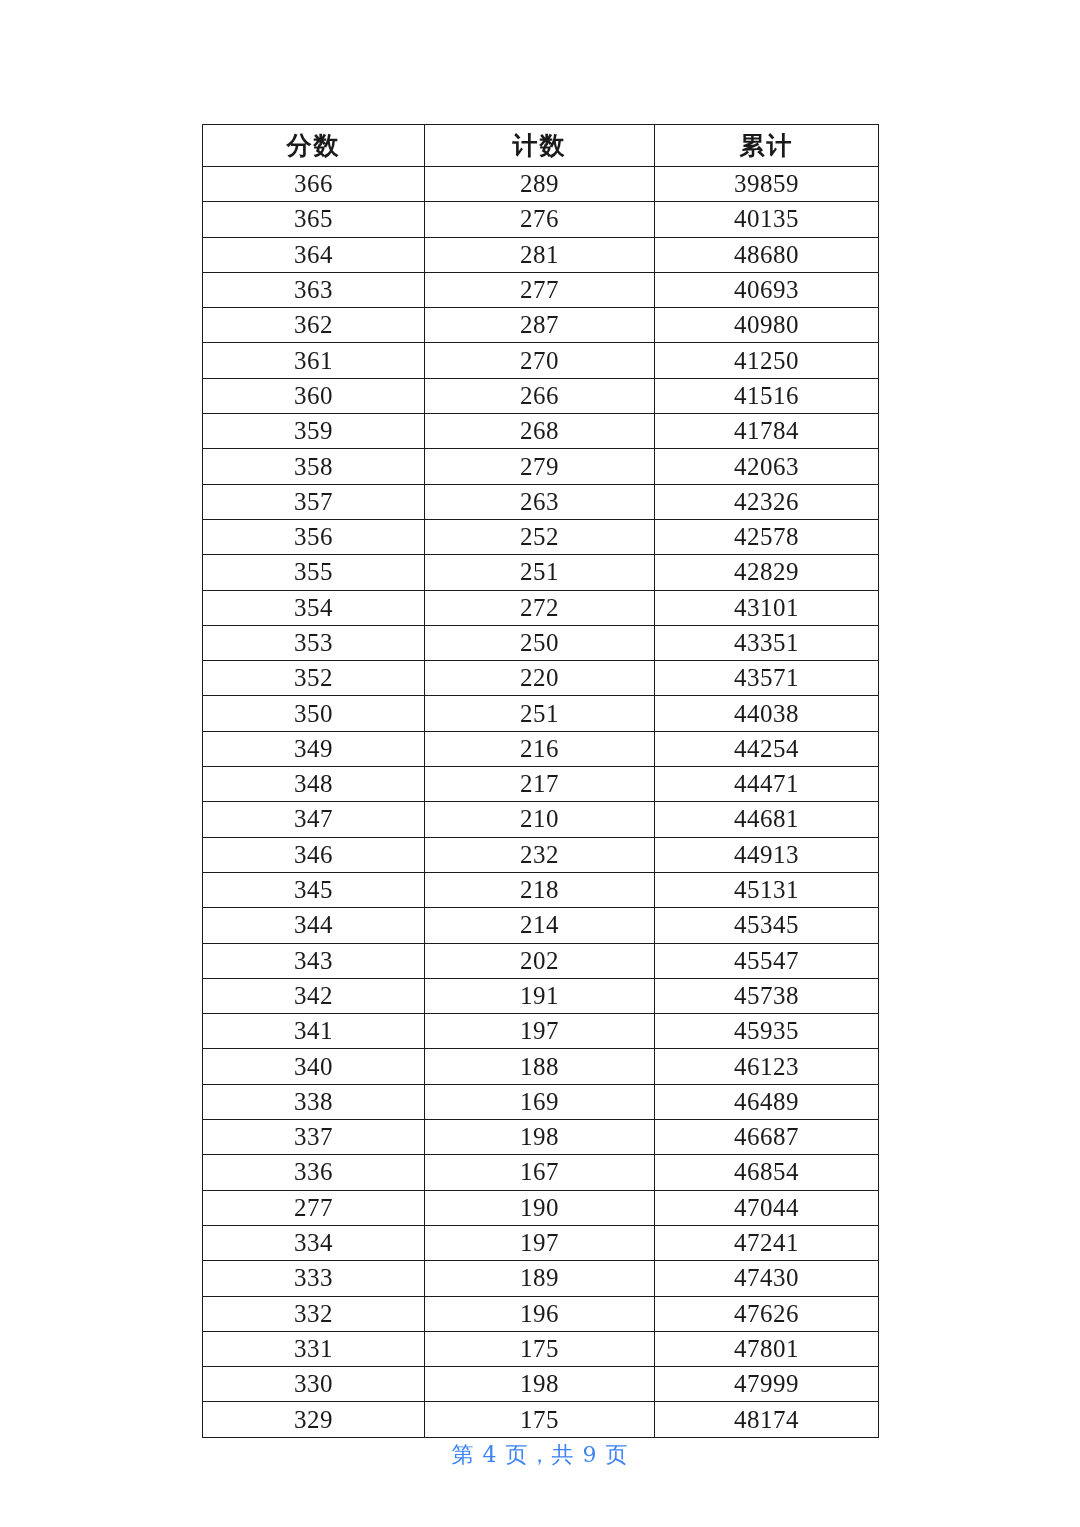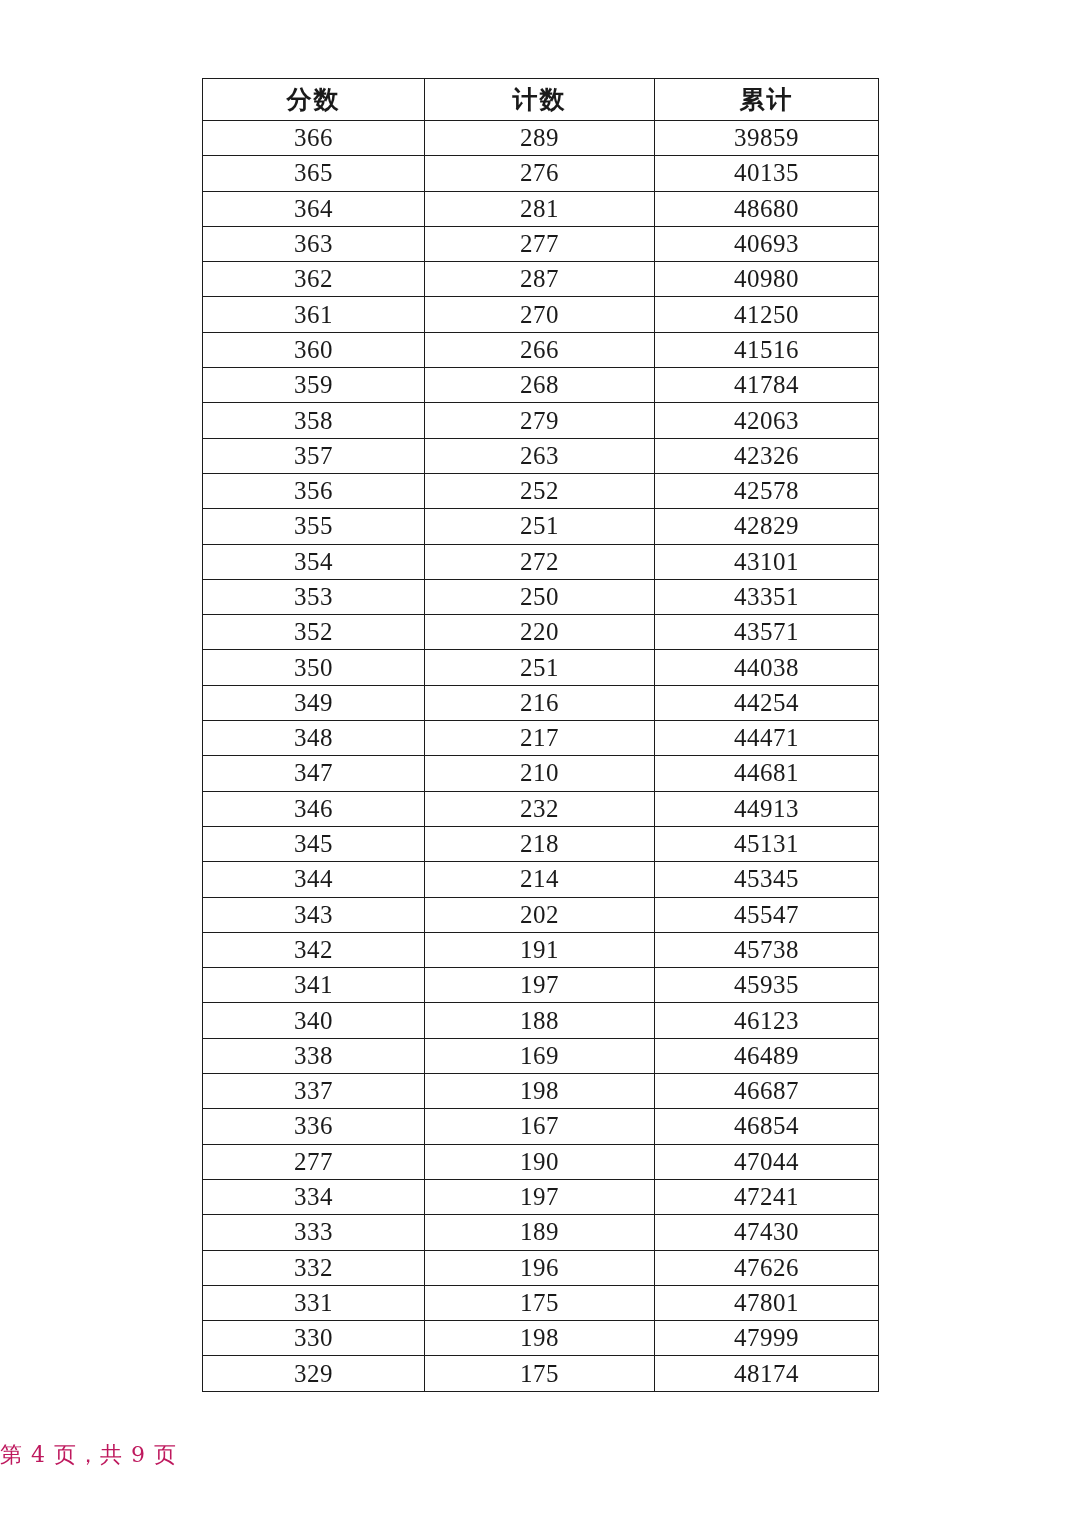--- a/index.html
+++ b/index.html
@@ -27,20 +27,21 @@
     position: absolute;
     left: 202px;
     top: 78px;
     width: 676px;
   }
   table.score-table {
     border-collapse: collapse;
     width: 676px;
     table-layout: fixed;
     background: #737373;
+    margin-top: 46px;
   }
   table.score-table col.c-score  { width: 222px; }
   table.score-table col.c-count  { width: 230px; }
   table.score-table col.c-cumul  { width: 224px; }
 
   table.score-table th,
   table.score-table td {
     border: 1.6px solid #1c1c1c;
     text-align: center;
     vertical-align: middle;
@@ -58,25 +59,25 @@
     height: 34.3px;
     font-size: 25px;
     font-weight: normal;
     letter-spacing: 0.5px;
   }
   .footer {
     position: absolute;
     left: 0;
     top: 1440px;
     width: 1080px;
-    text-align: left;
+    text-align: center;
     font-size: 22px;
     letter-spacing: 1px;
     font-family: "DejaVu Serif", "Liberation Serif", serif;
-    color: #be185d;
+    color: #3b82f6;
   }
 </style>
 </head>
 <body>
 
 <div class="page">
 
   <div class="table-wrap">
     <table class="score-table">
       <colgroup>

